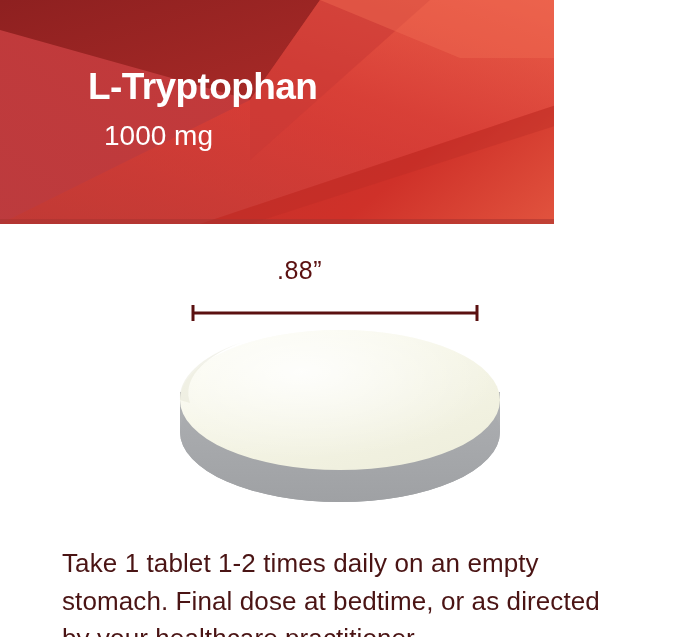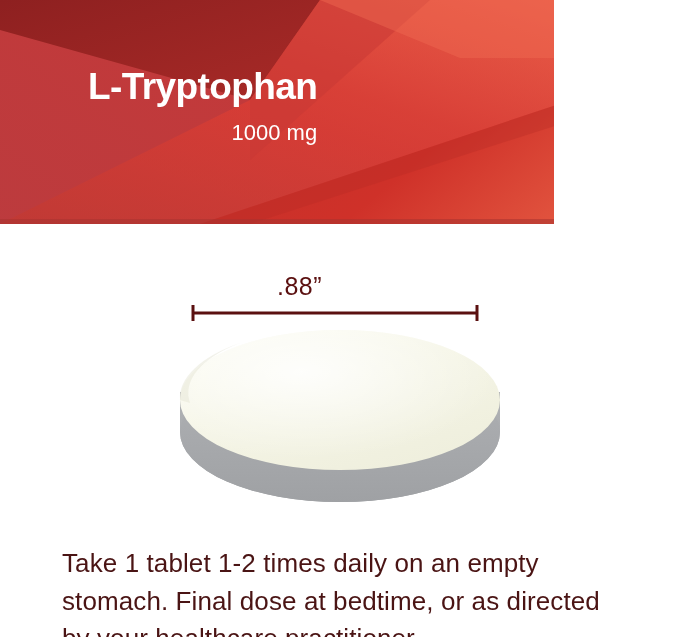--- a/index.html
+++ b/index.html
@@ -42,43 +42,42 @@
   .product-title {
     margin: 0;
     color: #ffffff;
     font-size: 37px;
     font-weight: bold;
     letter-spacing: -0.6px;
     line-height: 1.05;
     white-space: nowrap;
   }
   .product-dose {
-    margin: 0;
+    margin: 16px;
     margin-top: 14px;
     color: #ffffff;
-    font-size: 22px;
+    font-size: 28px;
     font-weight: normal;
     letter-spacing: 0px;
     line-height: 1.1;
     white-space: nowrap;
-    text-align: right;
   }
 
   
   .measure-wrap {
     position: absolute;
     left: 0;
     top: 224px;
     width: 679px;
     height: 100px;
   }
   .measure-label {
     position: absolute;
     left: 0;
-    top: 48px;
+    top: 32px;
     width: 599px;
     text-align: center;
     color: #5b1010;
     font-size: 25px;
     font-weight: normal;
     letter-spacing: 0.5px;
   }
   .measure-line-svg {
     position: absolute;
     left: 0;

